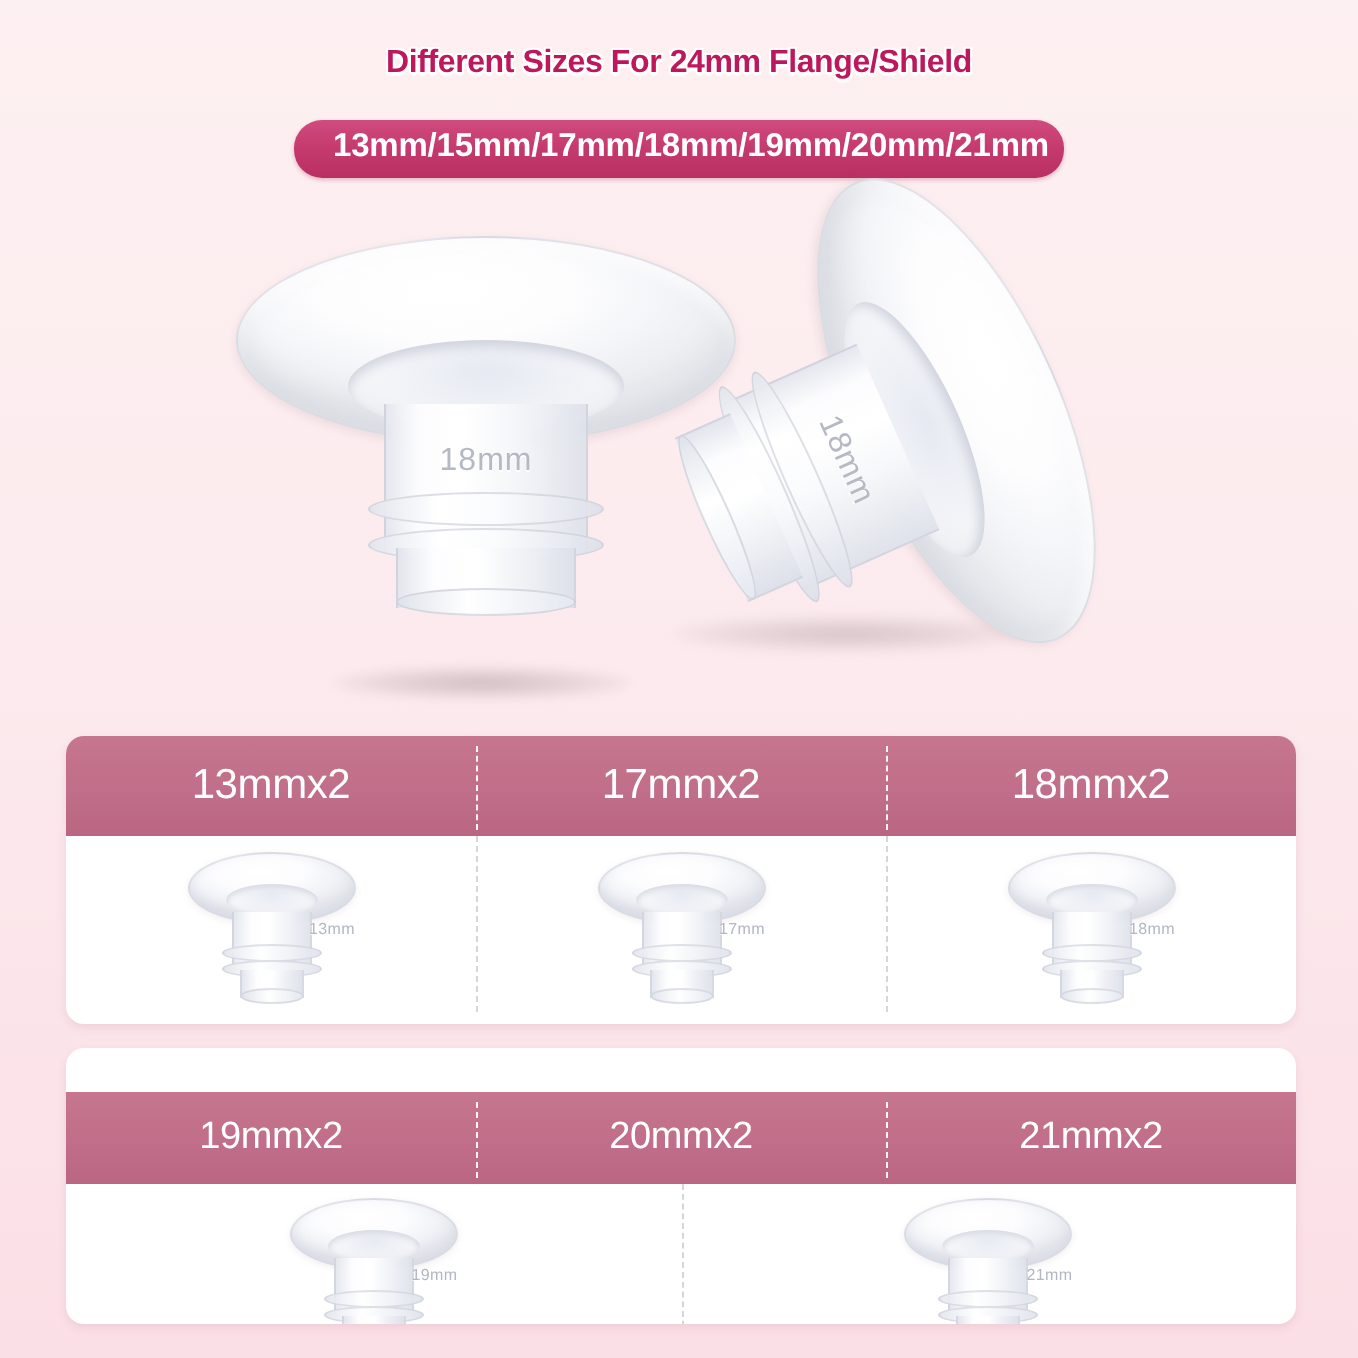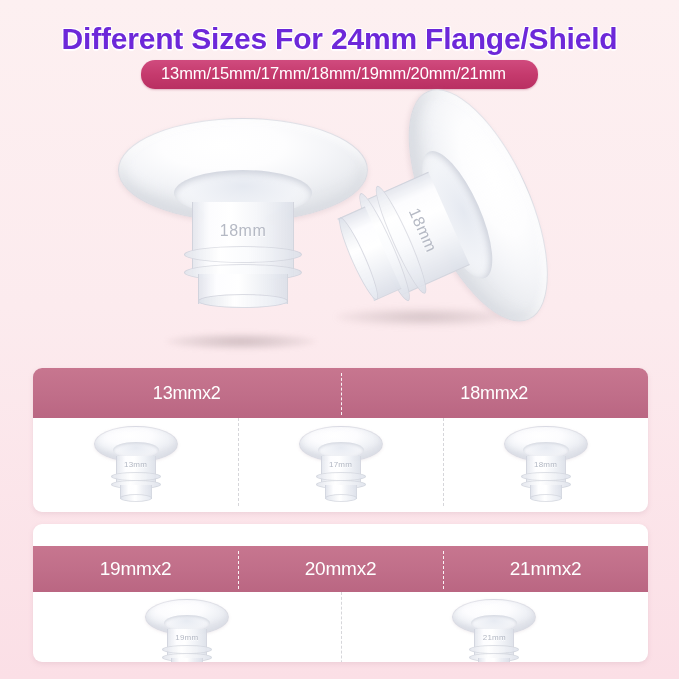--- a/index.html
+++ b/index.html
@@ -17,23 +17,23 @@
 
   
   .title-block {
     position: absolute;
     top: 24px;
     left: 0;
     width: 679px;
     text-align: center;
   }
   .main-title {
-    font-size: 30px;
+    font-size: 16px;
     font-weight: bold;
-    color: #6d28d9;
+    color: #be185d;
     letter-spacing: -0.2px;
     line-height: 1;
     text-shadow:
        1px  1px 0 #ffffff,
       -1px  1px 0 #ffffff,
        1px -1px 0 #ffffff,
       -1px -1px 0 #ffffff,
        0    2px 1px rgba(255,255,255,0.9);
     white-space: nowrap;
   }
@@ -41,26 +41,26 @@
   
   .pill-wrap {
     position: absolute;
     top: 60px;
     left: 0;
     width: 679px;
     text-align: center;
   }
   .pill {
     display: inline-block;
-    padding: 4px 32px 5px 20px;
+    padding: 4px 8px 5px 20px;
     border-radius: 14px;
     background: linear-gradient(180deg, #d04b7e 0%, #c53a6d 50%, #b92f62 100%);
     color: #ffffff;
     font-size: 16.5px;
-    font-weight: normal;
+    font-weight: bold;
     letter-spacing: -0.1px;
     line-height: 1.2;
     box-shadow: 0 1px 2px rgba(160,40,85,0.30);
     white-space: nowrap;
   }
 
   
   .hero {
     position: absolute;
     top: 100px;
@@ -228,21 +228,21 @@
     height: 50px;
   }
   .card-row2 .card-head { height: 46px; margin-top: 22px; }
 
   .head-cell {
     flex: 1 1 0;
     display: flex;
     align-items: center;
     justify-content: center;
     color: #ffffff;
-    font-size: 18px;
+    font-size: 21px;
     font-weight: normal;
     letter-spacing: -0.2px;
     position: relative;
   }
   .card-row2 .head-cell { font-size: 19px; }
   .head-cell + .head-cell::before {
     content: "";
     position: absolute;
     left: 0;
     top: 5px;
@@ -344,21 +344,21 @@
     border-radius: 50%;
     background: linear-gradient(90deg, rgba(224,228,236,0.95) 0%, rgba(255,255,255,1) 45%, rgba(228,232,240,0.95) 100%);
     border: 1px solid rgba(199,202,212,0.55);
     box-sizing: border-box;
   }
   .t-label {
     position: absolute;
     top: 36px;
     left: 0;
     width: 84px;
-    text-align: center;
+    text-align: right;
     font-size: 8px;
     color: rgba(170,175,188,0.9);
     text-shadow: 0 0.5px 0 rgba(255,255,255,0.9);
     z-index: 4;
     letter-spacing: 0.2px;
   }
 </style>
 </head>
 <body>
 
@@ -404,20 +404,21 @@
         <div class="base-rim"></div>
       </div>
     </div>
   </div>
 
 </div>
 
 <div class="card card-row1">
   <div class="card-head">
     <div class="head-cell">13mmx2</div>
+    <div class="head-cell">17mmx2</div>
     <div class="head-cell">18mmx2</div>
   </div>
   <div class="card-body">
     <div class="body-cell">
       <div class="thumb">
         <div class="t-bowl"></div>
         <div class="t-bowl-in"></div>
         <div class="t-neck"></div>
         <div class="t-label">13mm</div>
         <div class="t-ring t-ring-a"></div>

